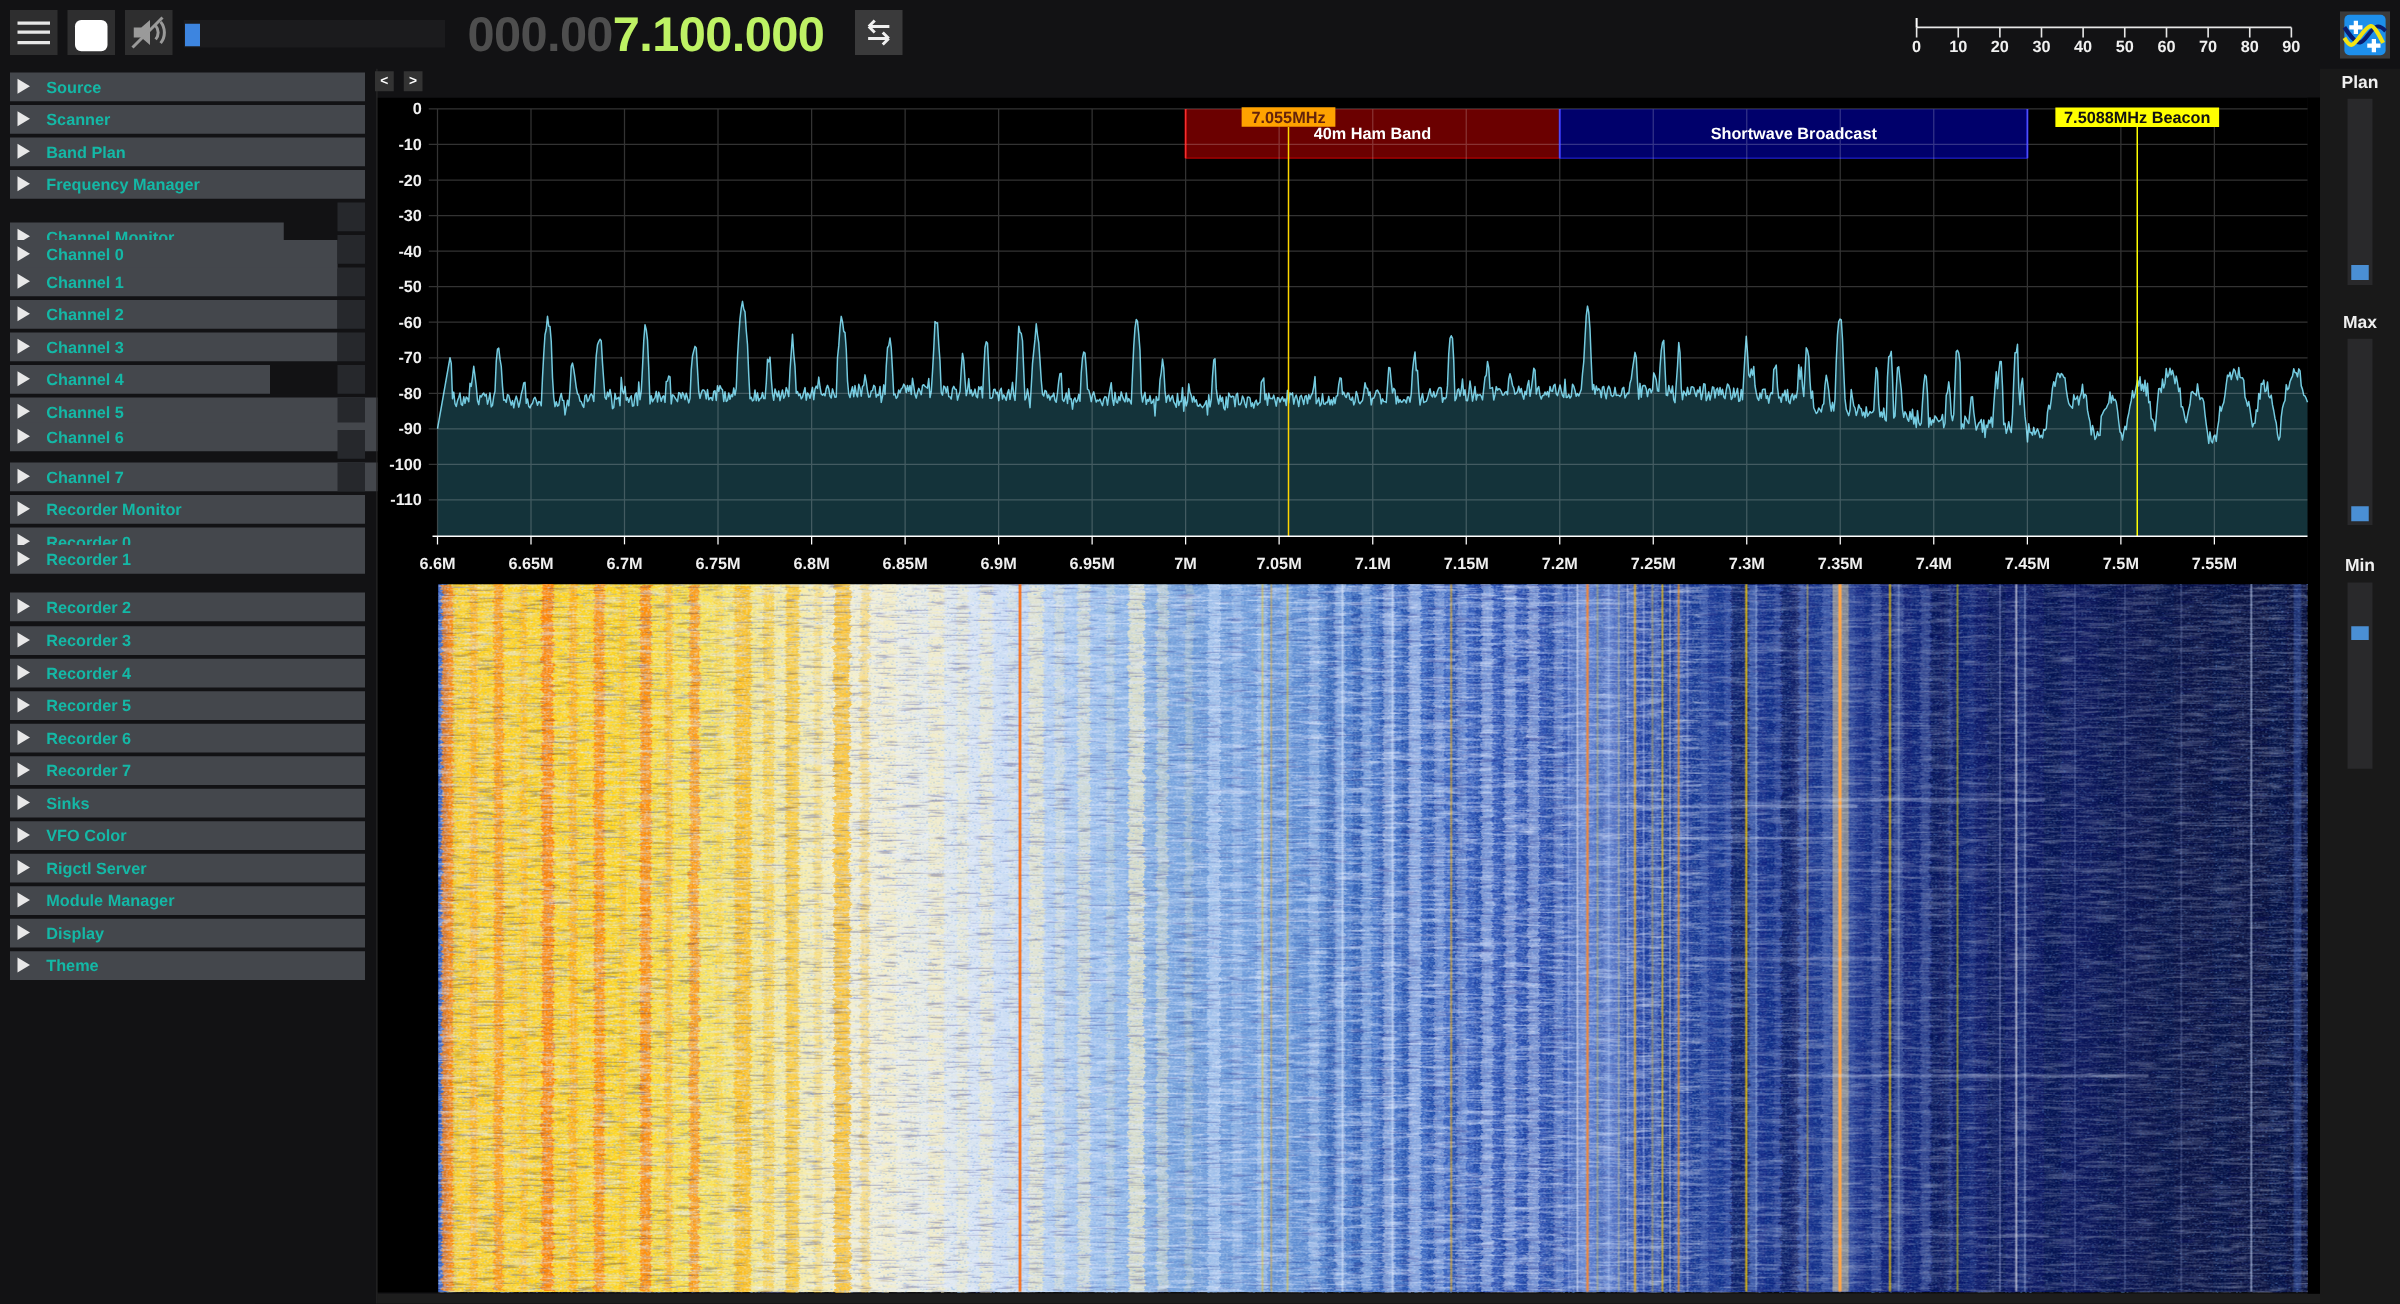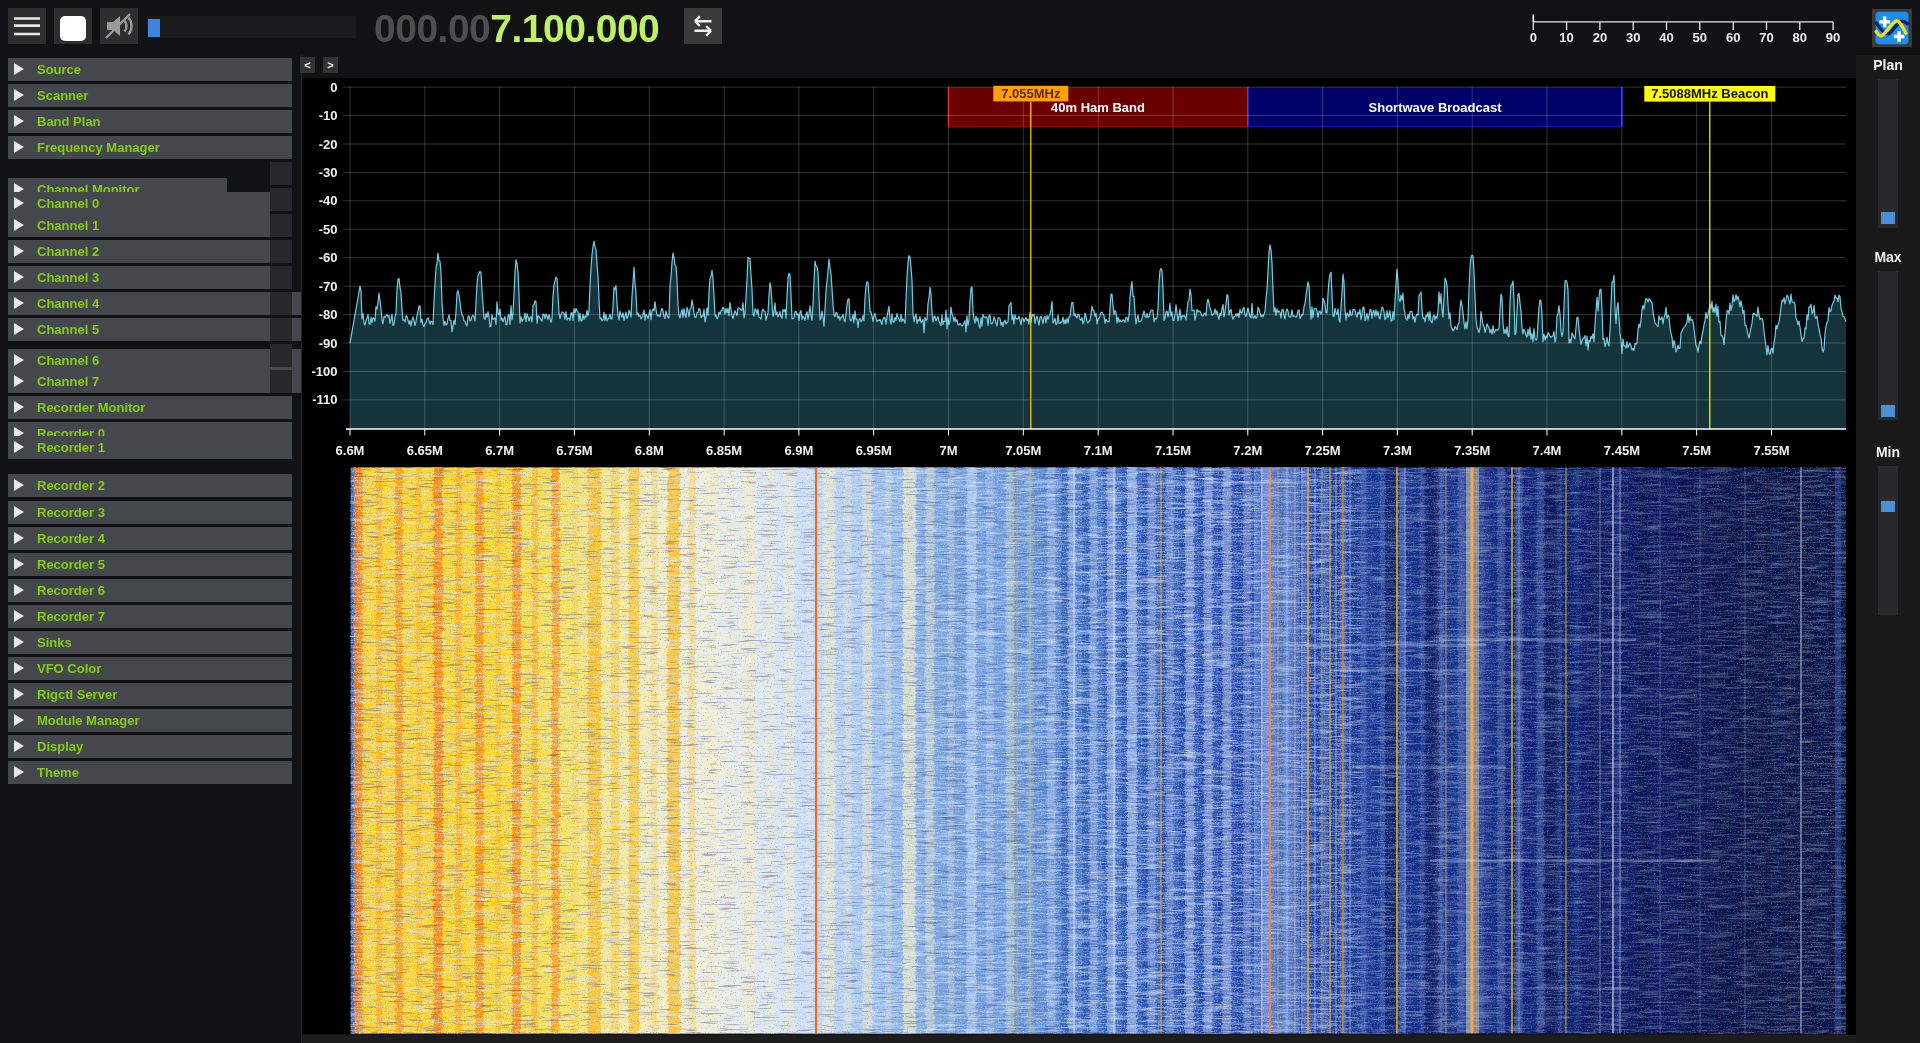--- a/index.html
+++ b/index.html
@@ -1,17 +1,17 @@
 <!DOCTYPE html>
 <html><head><meta charset="utf-8"><title>SDR++</title><style>
 *{margin:0;padding:0;box-sizing:border-box;-webkit-font-smoothing:antialiased}
 html,body{width:1920px;height:1043px;background:#121214;overflow:hidden;font-family:"Liberation Sans",sans-serif}
 body{position:relative}
 .btn{position:absolute;top:8px;width:38px;height:36px;background:#2e2e2f}
-.mrow{position:absolute;left:8px;width:284px;height:23px;background:#44474c;color:#84cc16;
+.mrow{position:absolute;left:8px;width:284px;height:23px;background:#44474c;color:#14b8a6;
   font-size:13px;font-weight:bold;line-height:23px;white-space:nowrap}
 .mrow2{position:absolute;left:270px;width:22px;height:23px;background:#26282c}
 .tri{display:inline-block;width:0;height:0;border-left:10px solid #e8e8e8;border-top:6px solid transparent;
   border-bottom:6px solid transparent;margin:0 13px 0 6px;vertical-align:-1px}
 .ax{fill:#f0f0f0;font-family:"Liberation Sans",sans-serif;font-size:13px;font-weight:bold}
 .bl{fill:#fff;font-family:"Liberation Sans",sans-serif;font-size:13px;font-weight:bold}
 .bm{font-family:"Liberation Sans",sans-serif;font-size:13px;font-weight:bold}
 .slab{position:absolute;width:64px;text-align:center;color:#f0f0f0;font-size:14px;font-weight:bold}
 .strack{position:absolute;left:1878px;width:20px;background:#29292b}
 .sgrab{position:absolute;left:1881px;width:14px;height:11.5px;background:#4a8fd4}
@@ -78,25 +78,25 @@
 <div class="mrow" style="top:178px;width:219px"><span class="tri"></span>Channel Monitor</div>
 <div class="mrow2" style="top:161.9px"></div>
 <div class="mrow" style="top:192px;width:262px"><span class="tri"></span>Channel 0</div>
 <div class="mrow2" style="top:187.9px"></div>
 <div class="mrow" style="top:214.0px;width:262px"><span class="tri"></span>Channel 1</div>
 <div class="mrow2" style="top:214.0px"></div>
 <div class="mrow" style="top:240.0px;width:262px"><span class="tri"></span>Channel 2</div>
 <div class="mrow2" style="top:240.0px"></div>
 <div class="mrow" style="top:266.1px;width:262px"><span class="tri"></span>Channel 3</div>
 <div class="mrow2" style="top:266.1px"></div>
-<div class="mrow" style="top:292.1px;width:293px"><span class="tri"></span>Channel 4</div>
+<div class="mrow" style="top:292.1px;width:208px"><span class="tri"></span>Channel 4</div>
 <div class="mrow2" style="top:292.1px"></div>
 <div class="mrow" style="top:318.2px;width:304px"><span class="tri"></span>Channel 5</div>
 <div class="mrow2" style="top:318.2px"></div>
-<div class="mrow" style="top:349px;width:316px"><span class="tri"></span>Channel 6</div>
+<div class="mrow" style="top:338px;width:316px"><span class="tri"></span>Channel 6</div>
 <div class="mrow2" style="top:344.2px"></div>
 <div class="mrow" style="top:370.3px;width:316px"><span class="tri"></span>Channel 7</div>
 <div class="mrow2" style="top:370.3px"></div>
 <div class="mrow" style="top:396.3px"><span class="tri"></span>Recorder Monitor</div>
 <div class="mrow" style="top:422.3px"><span class="tri"></span>Recorder 0</div>
 <div class="mrow" style="top:436px"><span class="tri"></span>Recorder 1</div>
 <div class="mrow" style="top:474.4px"><span class="tri"></span>Recorder 2</div>
 <div class="mrow" style="top:500.5px"><span class="tri"></span>Recorder 3</div>
 <div class="mrow" style="top:526.5px"><span class="tri"></span>Recorder 4</div>
 <div class="mrow" style="top:552.6px"><span class="tri"></span>Recorder 5</div>

